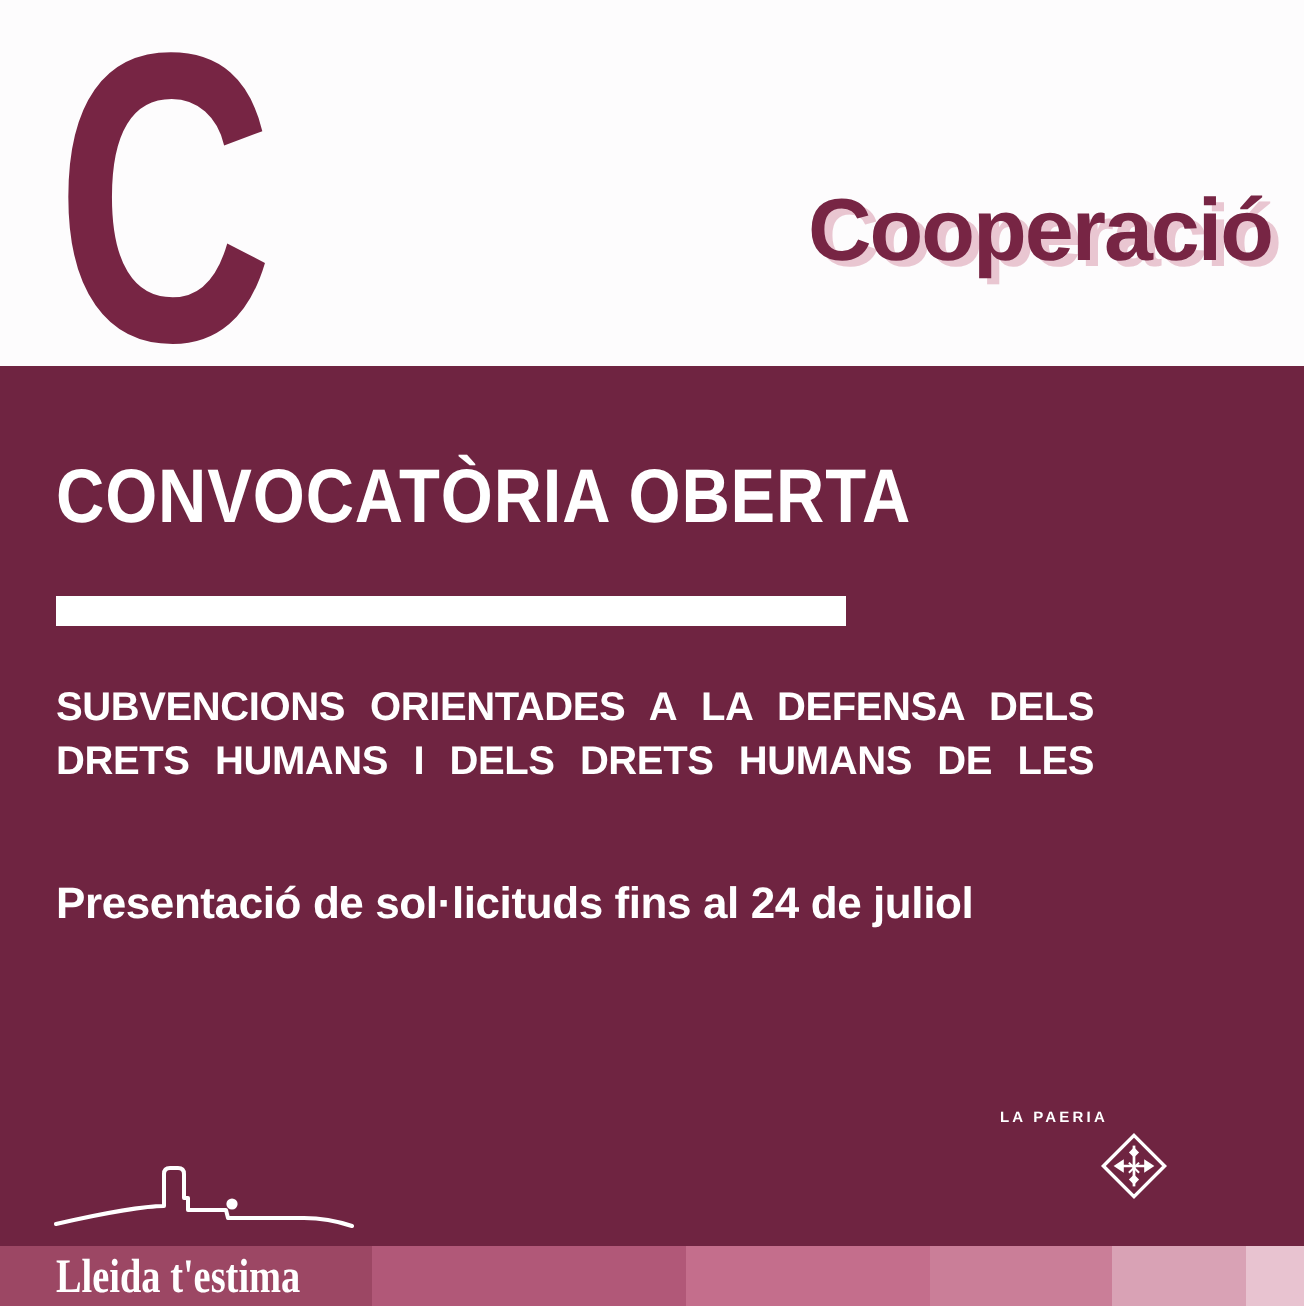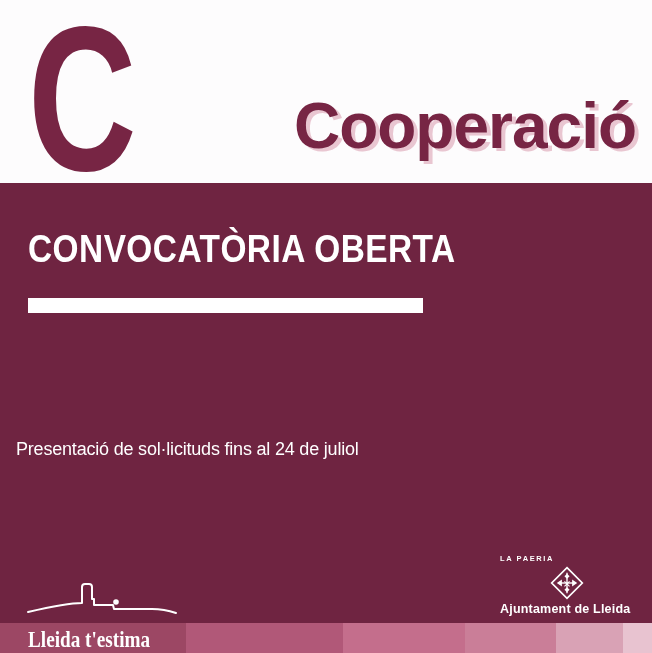--- a/index.html
+++ b/index.html
@@ -16,21 +16,21 @@
 
   
   .header{position:absolute;top:0;left:0;width:652px;height:183px;background:var(--bg-white);}
   .big-letter{
     position:absolute;left:28px;top:-4px;
     font-size:206px;font-weight:bold;line-height:1;color:var(--accent);
     transform:scaleX(0.73);transform-origin:0 0;letter-spacing:0;
   }
   .header-title{
     position:absolute;right:16px;top:94px;
-    font-size:64px;font-weight:bold;line-height:1;letter-spacing:-1px;
+    font-size:44px;font-weight:bold;line-height:1;letter-spacing:-1px;
     color:var(--accent);
     text-shadow:4px 3px 0 var(--title-shadow);
     white-space:nowrap;
   }
 
   
   .body-panel{position:absolute;top:183px;left:0;width:652px;height:478px;background:var(--maroon);}
   .headline{
     position:absolute;left:28px;top:47px;
     color:var(--white);font-weight:bold;font-size:38px;line-height:1;
@@ -38,22 +38,22 @@
   }
   .headline .squeeze{display:inline-block;transform:scaleX(0.88);transform-origin:0 50%;letter-spacing:0.5px;}
   .white-bar{position:absolute;left:28px;top:115px;width:395px;height:15px;background:var(--white);}
   .body-text{
     position:absolute;left:28px;top:158px;width:519px;
     color:var(--white);font-weight:bold;font-size:20px;line-height:27px;
     letter-spacing:-0.2px;
   }
   .body-text .jline{text-align:justify;text-align-last:justify;white-space:normal;}
   .deadline{
-    position:absolute;left:16px;top:256px;
-    color:var(--white);font-size:18px;letter-spacing:-0.2px;font-weight:normal;
+    position:absolute;left:28px;top:256px;
+    color:var(--white);font-size:22px;letter-spacing:-0.2px;font-weight:bold;
     white-space:nowrap;
   }
 
   
   .skyline{position:absolute;left:26px;top:397px;width:152px;height:36px;}
   .paeria{position:absolute;left:500px;top:371px;width:134px;color:var(--white);}
   .paeria-top{font-size:7.5px;font-weight:bold;letter-spacing:1.6px;white-space:nowrap;}
   .paeria-emblem{margin:3px auto 2px auto;display:block;}
   .paeria-name{font-size:12.5px;font-weight:bold;letter-spacing:0.2px;white-space:nowrap;}
 
@@ -81,20 +81,22 @@
   <div class="header">
     <div class="big-letter">C</div>
     <div class="header-title">Cooperació</div>
   </div>
 
   <div class="body-panel">
     <div class="headline"><span class="squeeze">CONVOCATÒRIA OBERTA</span></div>
     <div class="white-bar"></div>
 
     <div class="body-text">
+      <div class="jline">SUBVENCIONS ORIENTADES A LA DEFENSA DELS</div>
+      <div class="jline">DRETS HUMANS  I DELS DRETS HUMANS DE LES</div>
     </div>
 
     <div class="deadline">Presentació de sol·licituds fins al 24 de juliol</div>
 
     <svg class="skyline" viewBox="0 0 152 36" aria-hidden="true">
       <path d="M2,32 C28,26 48,23 56,23 L56,7 Q56,4 59,4 L63,4 Q66,4 66,7 L66,19 L68,19 L68,25 L87,25 L88,29 L126,29 C136,29 144,31 150,33" fill="none" stroke="#ffffff" stroke-width="2" stroke-linecap="round" stroke-linejoin="round"></path>
       <circle cx="90" cy="22" r="2.8" fill="#ffffff"></circle>
     </svg>
 
     <div class="paeria">
@@ -102,21 +104,20 @@
       <svg class="paeria-emblem" width="36" height="34" viewBox="0 0 40 40" aria-hidden="true">
         <path d="M20,2 L38,20 L20,38 L2,20 Z" fill="none" stroke="#ffffff" stroke-width="2"></path>
         <path d="M20,8 L20,32" stroke="#ffffff" stroke-width="1.6"></path>
         <path d="M10,20 L30,20" stroke="#ffffff" stroke-width="1.6"></path>
         <path d="M20,9 l3,3 -3,3 -3,-3 z" fill="#ffffff"></path>
         <path d="M20,25 l3,3 -3,3 -3,-3 z" fill="#ffffff"></path>
         <path d="M8,20 l6,-4 v8 z" fill="#ffffff"></path>
         <path d="M32,20 l-6,-4 v8 z" fill="#ffffff"></path>
         <path d="M17,18 L23,24 M23,18 L17,24" stroke="#ffffff" stroke-width="1.2"></path>
       </svg>
-      <div class="paeria-name">Ajuntament de Lleida</div>
     </div>
   </div>
 
   <div class="strip">
     <div class="block" style="background: rgb(156, 71, 100);"></div>
     <div class="block" style="background: rgb(177, 88, 120);"></div>
     <div class="block" style="background: rgb(196, 110, 140);"></div>
     <div class="block" style="background: rgb(202, 126, 152);"></div>
     <div class="block" style="background: rgb(217, 162, 181);"></div>
     <div class="block" style="background: rgb(232, 195, 208);"></div>

